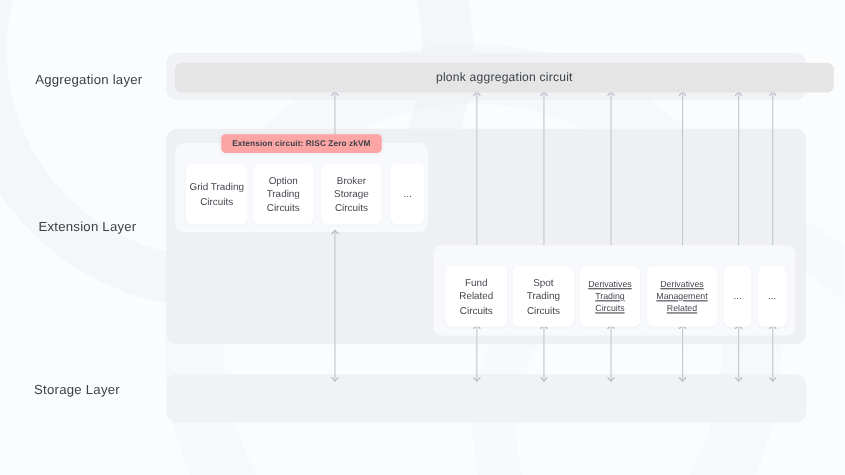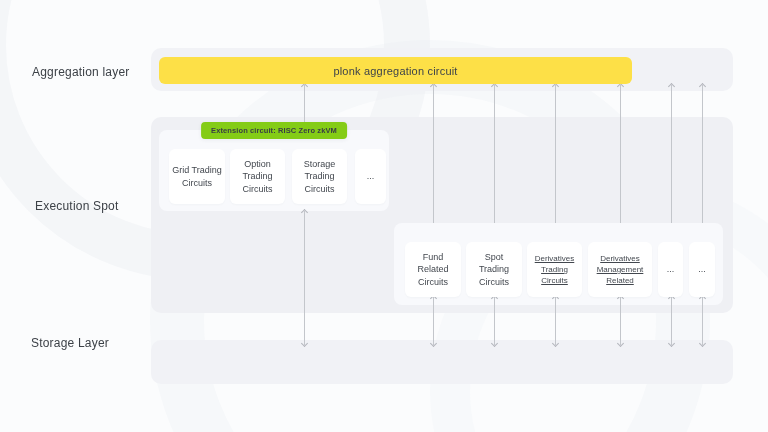--- a/index.html
+++ b/index.html
@@ -23,26 +23,26 @@
     border-radius:10px; z-index:1;
   }
   .container{
     position:absolute; left:151px; top:117px; width:582px; height:196px;
     background:#eff0f4; border-radius:10px; z-index:1;
   }
   .group{
     position:absolute; background:#f8f9fc; border-radius:8px; z-index:2;
   }
   .wide-box{
-    position:absolute; left:159px; width:473px; background:#fde047;
+    position:absolute; left:159px; width:599px; background:#e5e5e5;
     border-radius:6px; z-index:4; display:flex; align-items:center; justify-content:center;
     font-size:11px; color:#3d434a; letter-spacing:.2px;
   }
   .pill{
-    position:absolute; transform:translateX(-50%); background:#84cc16;
+    position:absolute; transform:translateX(-50%); background:#fca5a5;
     border-radius:4px; z-index:5; padding:0 10px; white-space:nowrap;
     font-size:7.5px; font-weight:bold; color:#393e45; letter-spacing:.1px;
     box-shadow:0 1px 4px rgba(40,50,70,.07);
     display:flex; align-items:center;
   }
   .cbox{
     position:absolute; background:#ffffff; border-radius:6px; z-index:4;
     display:flex; align-items:center; justify-content:center; text-align:center;
     font-size:9px; line-height:1.35; color:#42474e; padding:2px 3px;
     box-shadow:0 1px 2px rgba(40,50,70,.03);
@@ -59,35 +59,35 @@
 </head>
 <body>
 
 <div class="stage">
 
   <div class="ring r1"></div>
   <div class="ring r2"></div>
   <div class="ring r3"></div>
 
   <div class="side-label" style="left:32px; top:65px;">Aggregation layer</div>
-  <div class="side-label" style="left:35px; top:199px;">Execution Spot</div>
-  <div class="side-label" style="left:31px; top:336px;">Storage Layer</div>
+  <div class="side-label" style="left:35px; top:199px;">Extension Layer</div>
+  <div class="side-label" style="left:31px; top:347px;">Storage Layer</div>
 
   <div class="band" style="top:48px; height:43px;"></div>
   <div class="wide-box" style="top:57px; height:27px;">
     <span>plonk aggregation circuit</span>
   </div>
 
   <div class="container"></div>
 
   <div class="group" style="left:159px; top:130px; width:230px; height:81px;"></div>
   <div class="pill" style="left:274px; top:122px; height:17px;">Extension circuit: RISC Zero zkVM</div>
   <div class="cbox" style="left:169px; top:149px; width:56px; height:55px;">Grid Trading Circuits</div>
   <div class="cbox" style="left:230px; top:149px; width:55px; height:55px;">Option Trading Circuits</div>
-  <div class="cbox" style="left:292px; top:149px; width:55px; height:55px;">Storage Trading Circuits</div>
+  <div class="cbox" style="left:292px; top:149px; width:55px; height:55px;">Broker Storage Circuits</div>
   <div class="cbox" style="left:355px; top:149px; width:31px; height:55px;">...</div>
 
   <div class="group" style="left:394px; top:223px; width:329px; height:82px;"></div>
   <div class="cbox" style="left:466px; top:242px; width:56px; height:55px;">Spot Trading Circuits</div>
   <div class="cbox" style="left:405px; top:242px; width:56px; height:55px;">Fund Related Circuits</div>
   <div class="cbox small" style="left:527px; top:242px; width:55px; height:55px;">Derivatives Trading Circuits</div>
   <div class="cbox small" style="left:588px; top:242px; width:64px; height:55px;">Derivatives Management Related</div>
   <div class="cbox" style="left:658px; top:242px; width:25px; height:55px;">...</div>
   <div class="cbox" style="left:689px; top:242px; width:26px; height:55px;">...</div>
 

